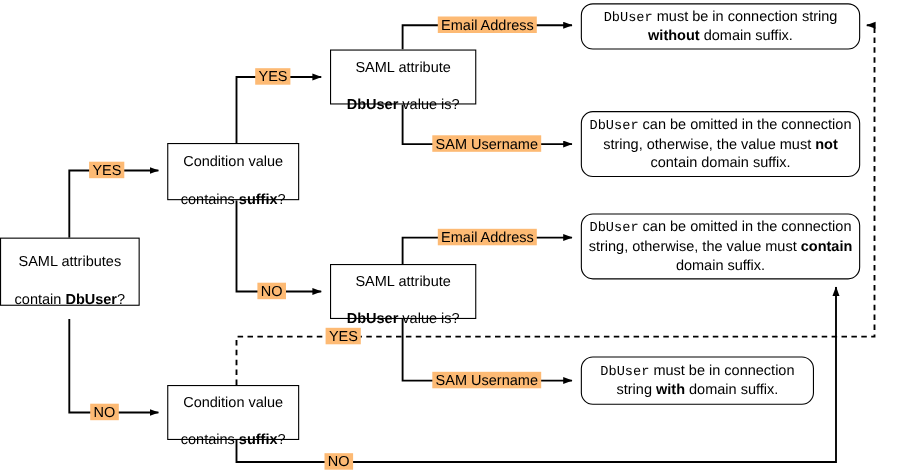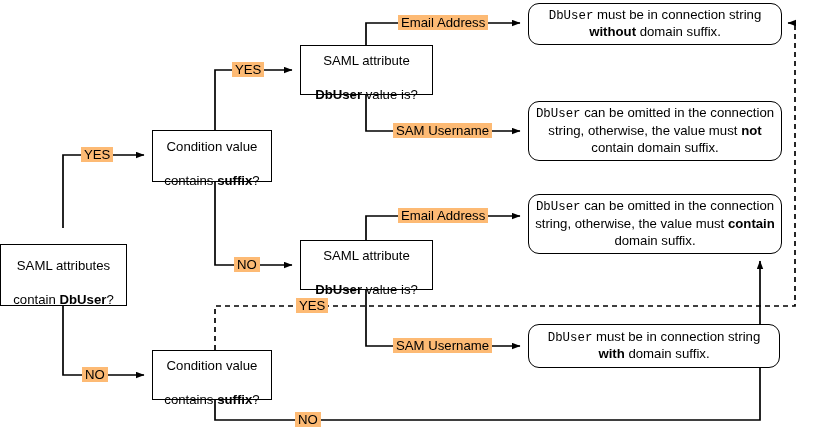--- a/index.html
+++ b/index.html
@@ -94,21 +94,21 @@
       <path d="M366,240 L366,216 L520,216" marker-end="url(#arrow)"></path>
 
       <path d="M366,290 L366,346 L520,346" marker-end="url(#arrow)"></path>
 
       <path d="M215,400 L215,420 L760,420 L760,261" marker-end="url(#arrow)"></path>
 
       <path d="M215,350 L215,306 L795,306 L795,23 L788,23" stroke-dasharray="5,4" marker-end="url(#arrowd)"></path>
     </g>
   </svg>
 
-  <div class="node" style="left:0px; top:244px; width:127px; height:62px;">
+  <div class="node" style="left:0px; top:216px; width:127px; height:62px;">
     <span class="txt">
       <span>SAML attributes</span><br>
       <span>contain </span><b>DbUser</b><span>?</span>
     </span>
   </div>
 
   <div class="node" style="left:152px; top:130px; width:120px; height:52px;">
     <span class="txt">
       <span>Condition value</span><br>
       <span>contains </span><b>suffix</b><span>?</span>
@@ -141,21 +141,21 @@
   </div>
 
   <div class="node rounded" style="left:528px; top:101px; width:254px; height:60px;">
     <span class="txt"><span class="mono">DbUser</span><span> can be omitted in the connection string, otherwise, the value must </span><b>not</b><span> contain domain suffix.</span></span>
   </div>
 
   <div class="node rounded" style="left:528px; top:194px; width:254px; height:60px;">
     <span class="txt"><span class="mono">DbUser</span><span> can be omitted in the connection string, otherwise, the value must </span><b>contain</b><span> domain suffix.</span></span>
   </div>
 
-  <div class="node rounded" style="left:528px; top:324px; width:252px; height:44px;">
+  <div class="node rounded" style="left:528px; top:324px; width:212px; height:44px;">
     <span class="txt"><span class="mono">DbUser</span><span> must be in connection string </span><b>with</b><span> domain suffix.</span></span>
   </div>
 
   <div class="edge-label" style="left:81px; top:147px;">YES</div>
 
   <div class="edge-label" style="left:82px; top:367px;">NO</div>
 
   <div class="edge-label" style="left:232px; top:62px;">YES</div>
 
   <div class="edge-label" style="left:234px; top:257px;">NO</div>

